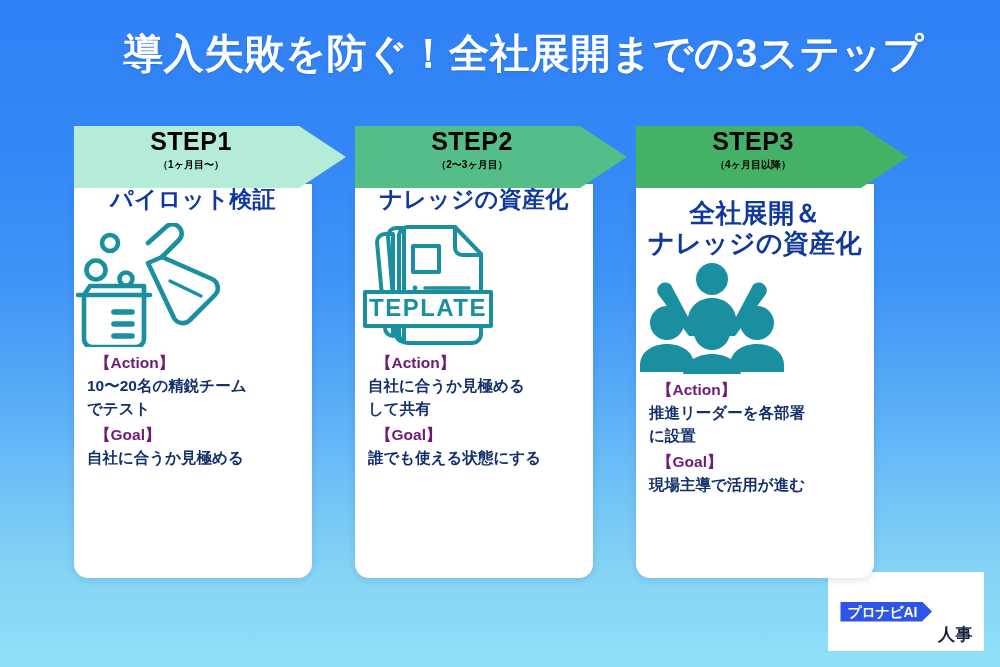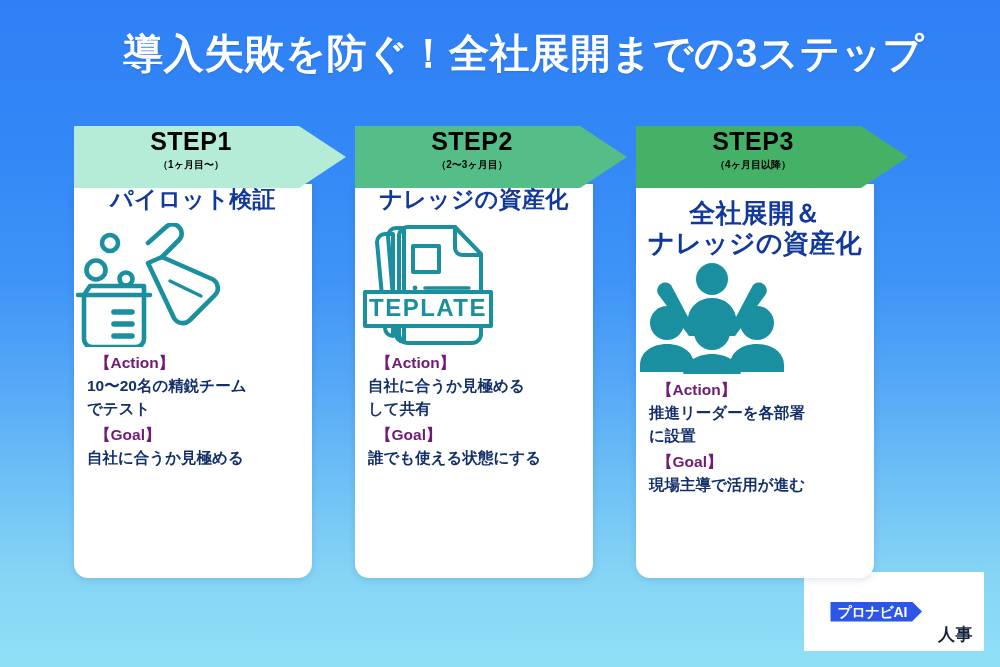--- a/index.html
+++ b/index.html
@@ -134,24 +134,24 @@
   }
   .tag.goal { margin-top: 3px; }
   .body-line { display: block; }
 
   
   .logo {
     position: absolute;
     right: 16px;
     bottom: 16px;
     background: #ffffff;
-    padding: 5px 11px 5px 26px;
+    padding: 5px 11px 5px 12px;
     display: flex;
     align-items: center;
-    gap: 16px;
+    gap: 6px;
   }
   .logo-tag {
     background: #2d55e8;
     color: #ffffff;
     font-size: 14px;
     font-weight: 700;
     padding: 2px 15px 2px 7px;
     line-height: 16px;
     clip-path: polygon(0 0, calc(100% - 10px) 0, 100% 50%, calc(100% - 10px) 100%, 0 100%);
     letter-spacing: -0.3px;

